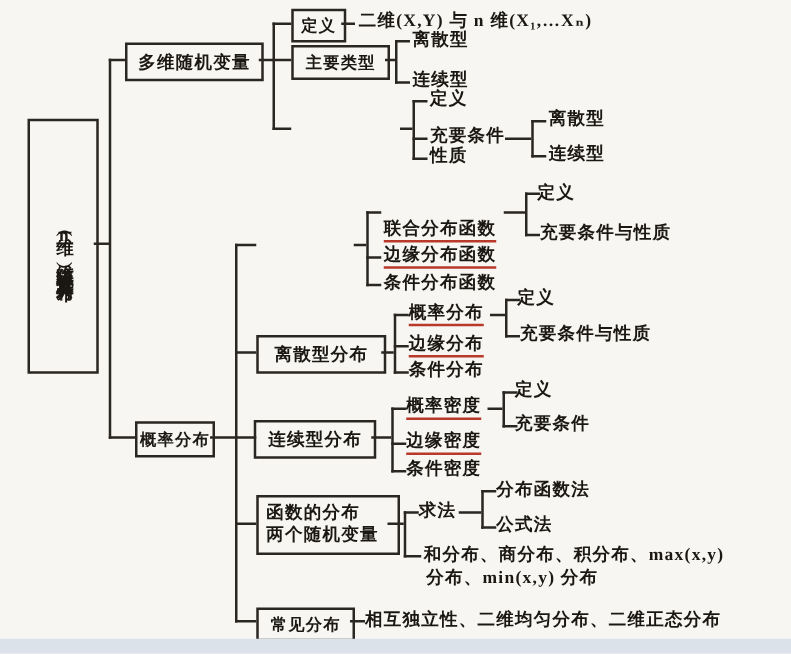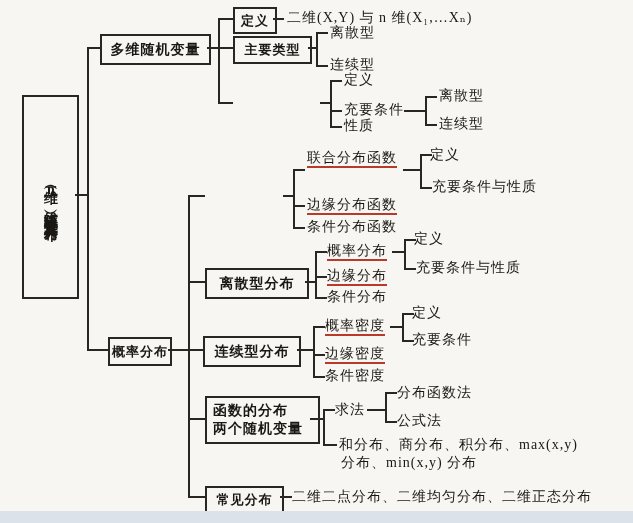--- a/index.html
+++ b/index.html
@@ -10,21 +10,21 @@
     color:#1b1813;
   }
   .hl{position:absolute;height:2px;background:#2a2622;}
   .vl{position:absolute;width:2px;background:#2a2622;}
   .box{
     position:absolute;border:2px solid #2a2622;background:transparent;
     display:flex;align-items:center;justify-content:center;
     font-weight:700;font-size:14px;letter-spacing:1px;white-space:nowrap;
   }
   .txt{
-    position:absolute;font-weight:400;font-size:14px;letter-spacing:1px;
+    position:absolute;font-weight:700;font-size:14px;letter-spacing:1px;
     white-space:nowrap;line-height:16px;text-align:center;
   }
   .ul{border-bottom:2px solid #b9392b;padding-bottom:1px;}
   .rootbox{
     position:absolute;left:22px;top:95px;width:53px;height:200px;
     border:2px solid #2a2622;display:flex;align-items:center;justify-content:center;
   }
   .roottext{
     writing-mode:vertical-rl;text-orientation:upright;
     font-size:14px;font-weight:700;letter-spacing:2px;line-height:1;
@@ -134,21 +134,21 @@
   <div class="txt" style="left:344px;top:72px">定义</div>
   <div class="txt" style="left:344px;top:102px">充要条件</div>
   <div class="txt" style="left:344px;top:118px">性质</div>
   <div class="txt" style="left:439px;top:88px">离散型</div>
   <div class="txt" style="left:439px;top:116px">连续型</div>
 
   <div class="box" style="left:108px;top:337px;width:60px;height:25px;font-size:13px">
     <span>概率分布</span>
   </div>
 
-  <div class="txt" style="left:307px;top:150px">
+  <div class="txt" style="left:307px;top:176px">
     <span class="ul">联合分布函数</span>
   </div>
   <div class="txt" style="left:430px;top:147px">定义</div>
   <div class="txt" style="left:432px;top:179px">充要条件与性质</div>
   <div class="txt" style="left:307px;top:197px">
     <span class="ul">边缘分布函数</span>
   </div>
   <div class="txt" style="left:307px;top:219px">条件分布函数</div>
 
   <div class="box" style="left:205px;top:268px;width:100px;height:27px">
@@ -183,16 +183,16 @@
   </div>
   <div class="txt" style="left:335px;top:402px">求法</div>
   <div class="txt" style="left:397px;top:385px">分布函数法</div>
   <div class="txt" style="left:397px;top:413px">公式法</div>
   <div class="txt" style="left:339px;top:437px">和分布、商分布、积分布、max(x,y)</div>
   <div class="txt" style="left:341px;top:455px">分布、min(x,y) 分布</div>
 
   <div class="box" style="left:205px;top:486px;width:75px;height:23px;font-size:13px">
     <span>常见分布</span>
   </div>
-  <div class="txt" style="left:292px;top:489px">二维二点分布、二维均匀分布、二维正态分布</div>
+  <div class="txt" style="left:292px;top:489px">相互独立性、二维均匀分布、二维正态分布</div>
 
   <div class="bottombar"></div>
 </div>
 
 </body></html>

